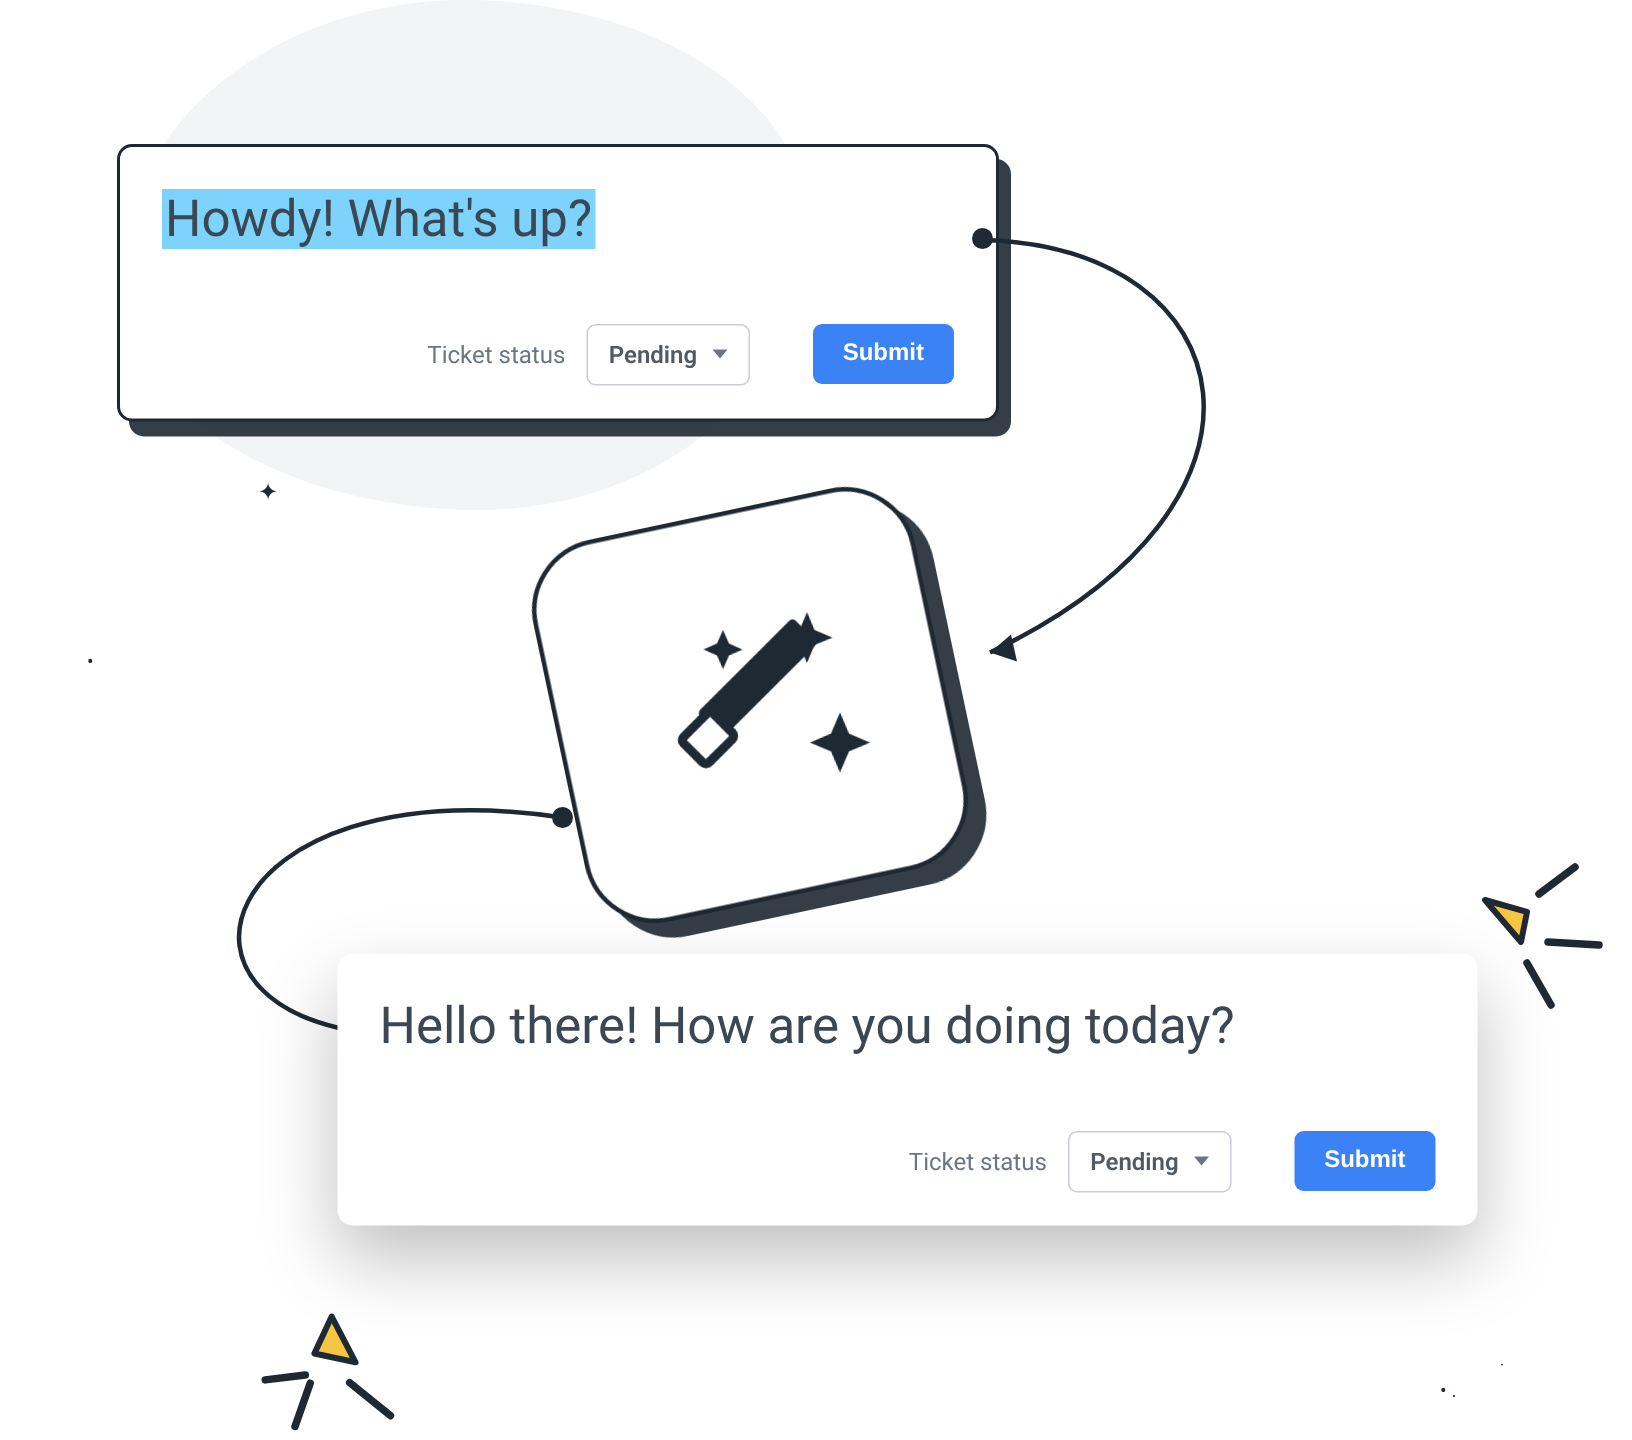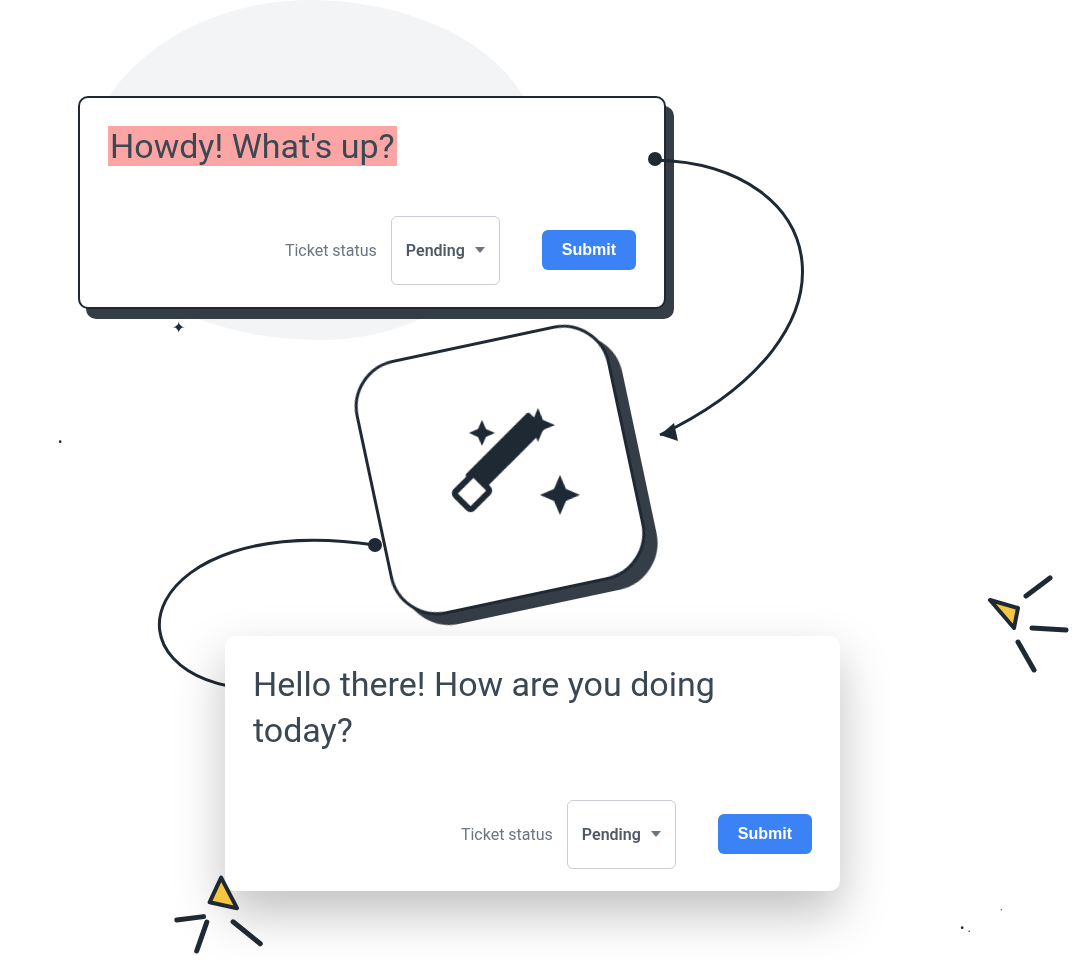--- a/index.html
+++ b/index.html
@@ -32,34 +32,34 @@
 }
 
 .card-1 {
   left: 78px;
   top: 96px;
   width: 588px;
 }
 .card-2 {
   left: 225px;
   top: 636px;
-  width: 615px;
+  width: 760px;
   border: none;
   box-shadow: 0 22px 50px rgba(0,0,0,0.25);
   filter: none;
 }
 
 .card-text {
   font-size: 34px;
   line-height: 1.35;
   color: #3b4752;
   font-weight: 400;
 }
 .highlight {
-  background: #fca5a5;
+  background: #7dd3fc;
   padding: 0 2px;
 }
 
 .card-footer {
   display: flex;
   align-items: center;
   justify-content: flex-end;
   gap: 14px;
   margin-top: 46px;
 }
@@ -70,21 +70,21 @@
 .dropdown {
   display: inline-flex;
   align-items: center;
   gap: 10px;
   font-size: 16px;
   font-weight: 600;
   color: #505a64;
   background: #fff;
   border: 1px solid #c9ced4;
   border-radius: 6px;
-  padding: 24px 14px;
+  padding: 10px 14px;
   cursor: pointer;
 }
 .dropdown .caret {
   width: 0;
   height: 0;
   border-left: 5px solid transparent;
   border-right: 5px solid transparent;
   border-top: 6px solid #6b7682;
 }
 .submit-btn {

